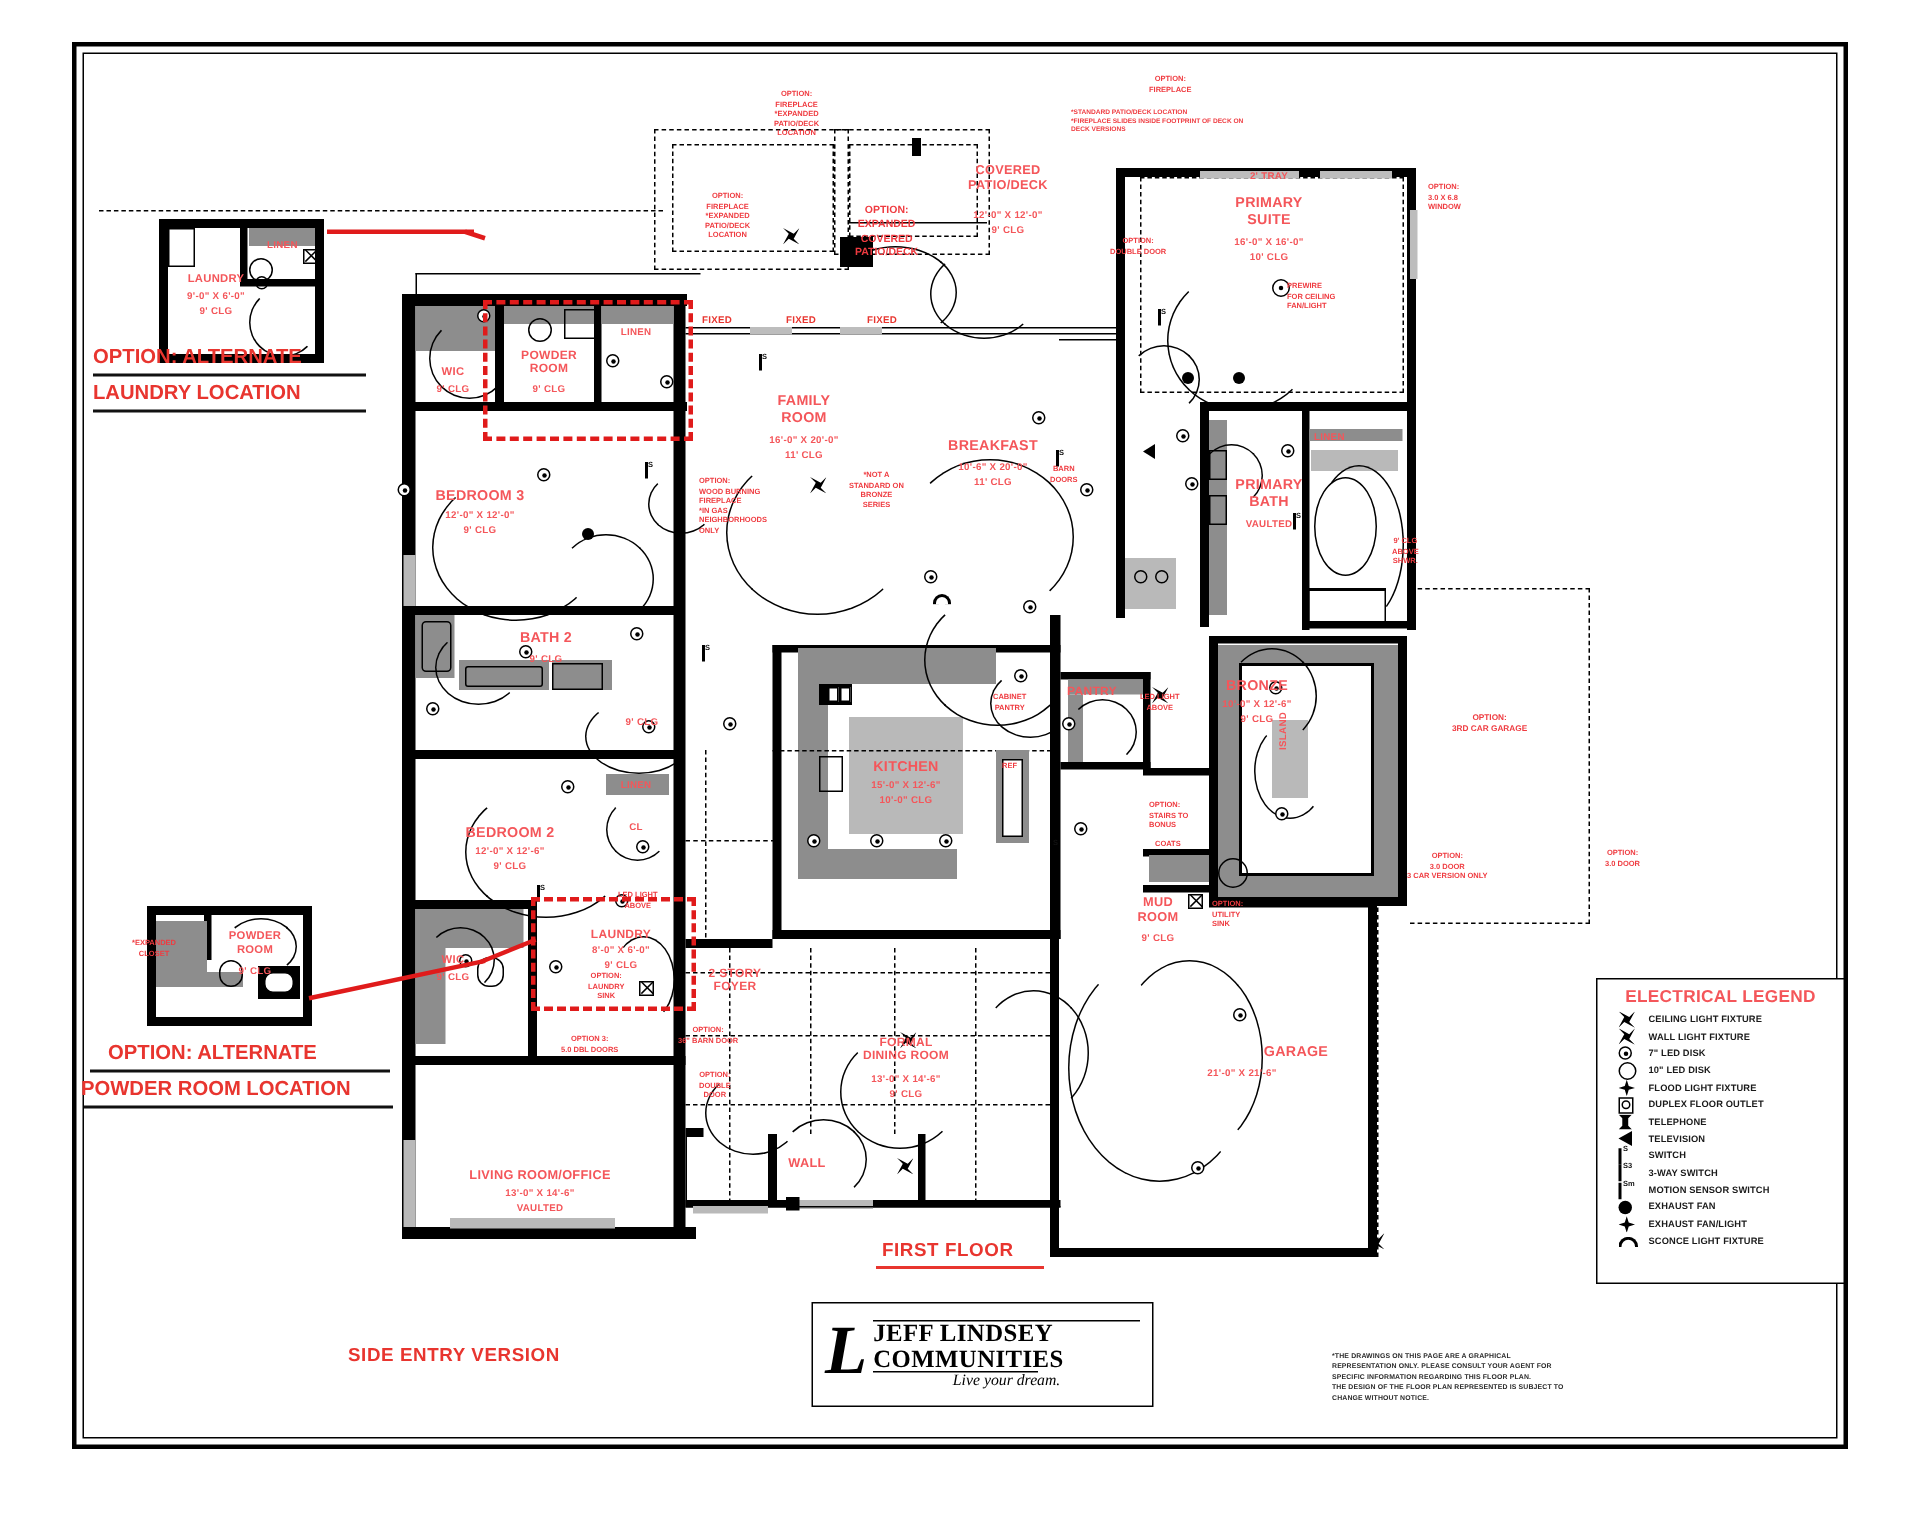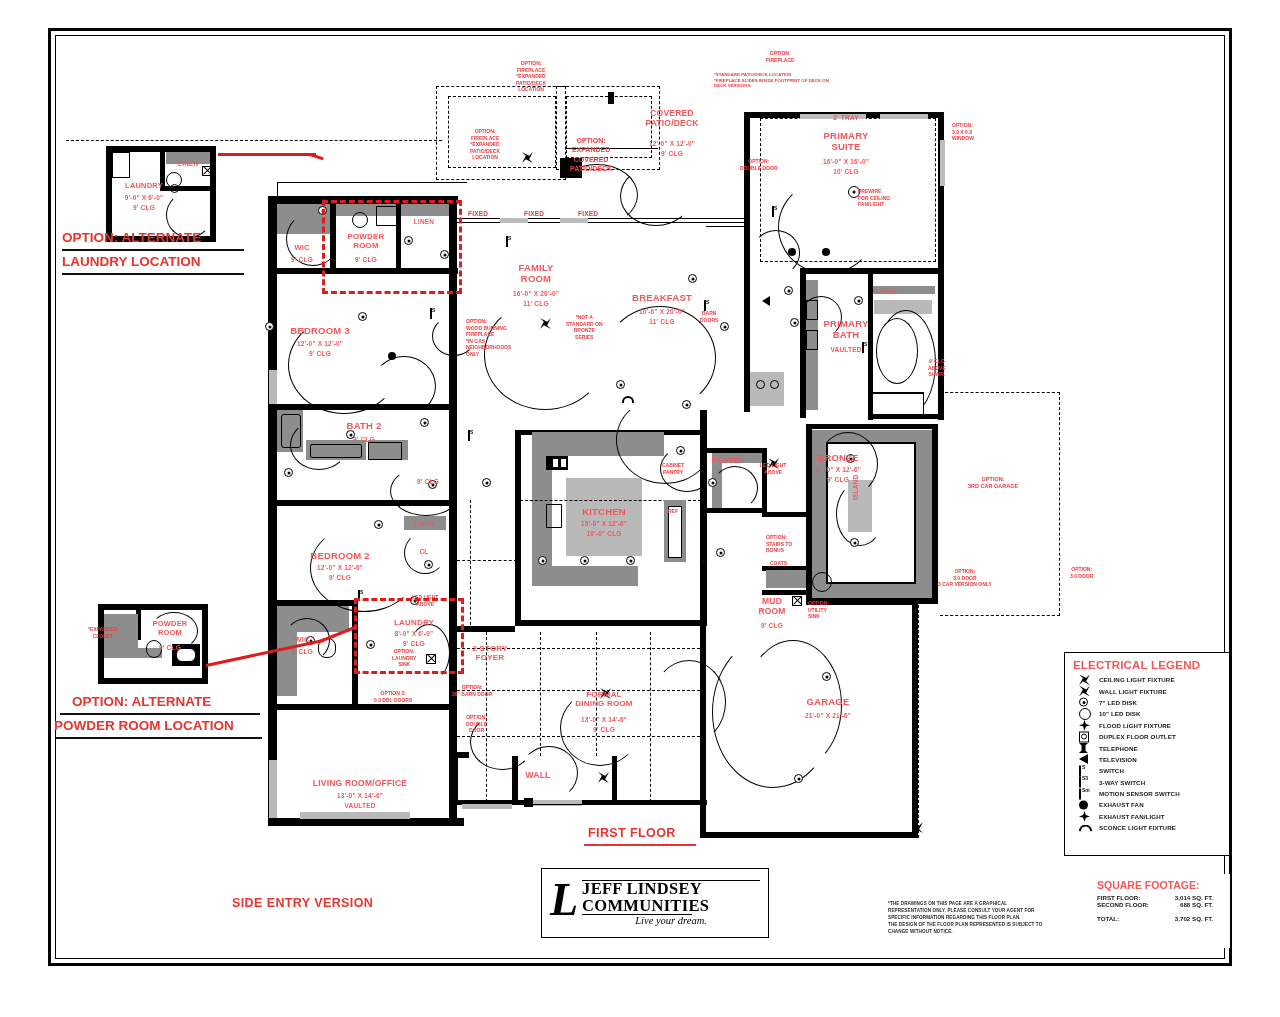--- a/index.html
+++ b/index.html
@@ -452,21 +452,21 @@
 STAIRS TO
 BONUS</div>
     <div class="note-red" style="left:770px;top:560px;">COATS</div>
 
     <div class="lbl c rm" style="left:772px;top:596px;font-size:8.5px;">
       <div>MUD</div>
       <div>ROOM</div>
     </div>
     <div class="lbl c dim" style="left:772px;top:622px;">9' CLG</div>
 
-    <div class="lbl c rm" style="left:828px;top:696px;">GARAGE</div>
+    <div class="lbl c rm" style="left:864px;top:696px;">GARAGE</div>
     <div class="lbl c dim" style="left:828px;top:712px;">21'-0" X 21'-6"</div>
 
     <div class="lbl c rm" style="left:320px;top:325px;">BEDROOM 3</div>
     <div class="lbl c dim" style="left:320px;top:340px;">12'-0" X 12'-0"</div>
     <div class="lbl c dim" style="left:320px;top:350px;">9' CLG</div>
 
     <div class="lbl c rm" style="left:364px;top:420px;">BATH 2</div>
     <div class="lbl c dim" style="left:364px;top:436px;">9' CLG</div>
     <div class="lbl c dim" style="left:428px;top:478px;">9' CLG</div>
 
@@ -613,21 +613,21 @@
     <div class="redline" style="left:218px;top:153px;width:98px;"></div>
     <div class="redline" style="left:310px;top:153px;width:14px;transform:rotate(18deg);transform-origin:left center;"></div>
     <div class="redline" style="left:206px;top:664px;width:120px;transform:rotate(-12deg);transform-origin:left center;"></div>
     <div class="redline" style="left:320px;top:640px;width:40px;transform:rotate(-22deg);transform-origin:left center;"></div>
   </div>
 
   <div class="ff" style="left:588px;top:826px;">FIRST FLOOR</div>
   <div class="ff-ul" style="left:584px;top:844px;width:112px;"></div>
 
   <div class="panel" style="left:1064px;top:652px;width:166px;height:204px;padding:6px 8px;">
-    <div class="legend-title" style="margin-bottom:3px;">ELECTRICAL LEGEND</div>
+    <div class="legend-title" style="margin-bottom:3px;text-align:center;">ELECTRICAL LEGEND</div>
     <div id="legend-rows">
         <div class="legend-row">
           <div class="legend-sym">
             <div style="position: absolute; left: 6px; top: 50%; transform: translateY(-50%); width: 11px; height: 11px; background: rgb(0, 0, 0); clip-path: polygon(0px 0px, 35% 35%, 0px 100%, 35% 65%, 100% 100%, 65% 65%, 100% 0px, 65% 35%);"></div>
           </div>
           <div class="legend-txt">CEILING LIGHT FIXTURE</div>
         </div>
         <div class="legend-row">
           <div class="legend-sym">
             <div style="position: absolute; left: 6px; top: 50%; transform: translateY(-50%); width: 11px; height: 11px; background: rgb(0, 0, 0); clip-path: polygon(0px 0px, 35% 35%, 0px 100%, 35% 65%, 100% 100%, 65% 65%, 100% 0px, 65% 35%);"></div>
@@ -712,37 +712,20 @@
         </div>
         <div class="legend-row">
           <div class="legend-sym">
             <div style="position: absolute; left: 6px; top: 50%; transform: translateY(-50%); width: 13px; height: 7px; border-top: 2px solid rgb(0, 0, 0); border-right: 2px solid rgb(0, 0, 0); border-left: 2px solid rgb(0, 0, 0); border-image: initial; border-bottom: none; border-radius: 13px 13px 0px 0px; box-sizing: border-box;"></div>
           </div>
           <div class="legend-txt">SCONCE LIGHT FIXTURE</div>
         </div>
       </div>
   </div>
 
-  <div class="panel" style="left:1090px;top:874px;width:140px;height:74px;padding:5px 7px;border:none;">
-    <div class="sf-title">SQUARE FOOTAGE:</div>
-    <div style="margin-top:3px;" id="sf-rows">
-        <div class="sf-row">
-          <span class="sf-k">FIRST FLOOR:</span>
-          <span class="sf-v">3,014 SQ. FT.</span>
-        </div>
-        <div class="sf-row">
-          <span class="sf-k">SECOND FLOOR:</span>
-          <span class="sf-v">688 SQ. FT.</span>
-        </div>
-      </div>
-    <div class="sf-row" style="margin-top:7px;">
-      <span class="sf-k">TOTAL:</span>
-      <span class="sf-v">3,702 SQ. FT.</span>
-    </div>
-  </div>
 
   <div class="plan-sub" style="left:232px;top:896px;">SIDE ENTRY VERSION</div>
 
   <div class="logo-box" style="left:541px;top:868px;width:228px;height:70px;">
     <div style="display:flex;align-items:center;height:100%;padding:0 8px;box-sizing:border-box;">
       <div class="logo-mark" style="margin-right:4px;margin-top:-6px;">L</div>
       <div style="flex:1;">
         <div style="border-top:1.5px solid #000;width:100%;"></div>
         <div class="logo-name">JEFF LINDSEY</div>
         <div class="logo-name">COMMUNITIES</div>

